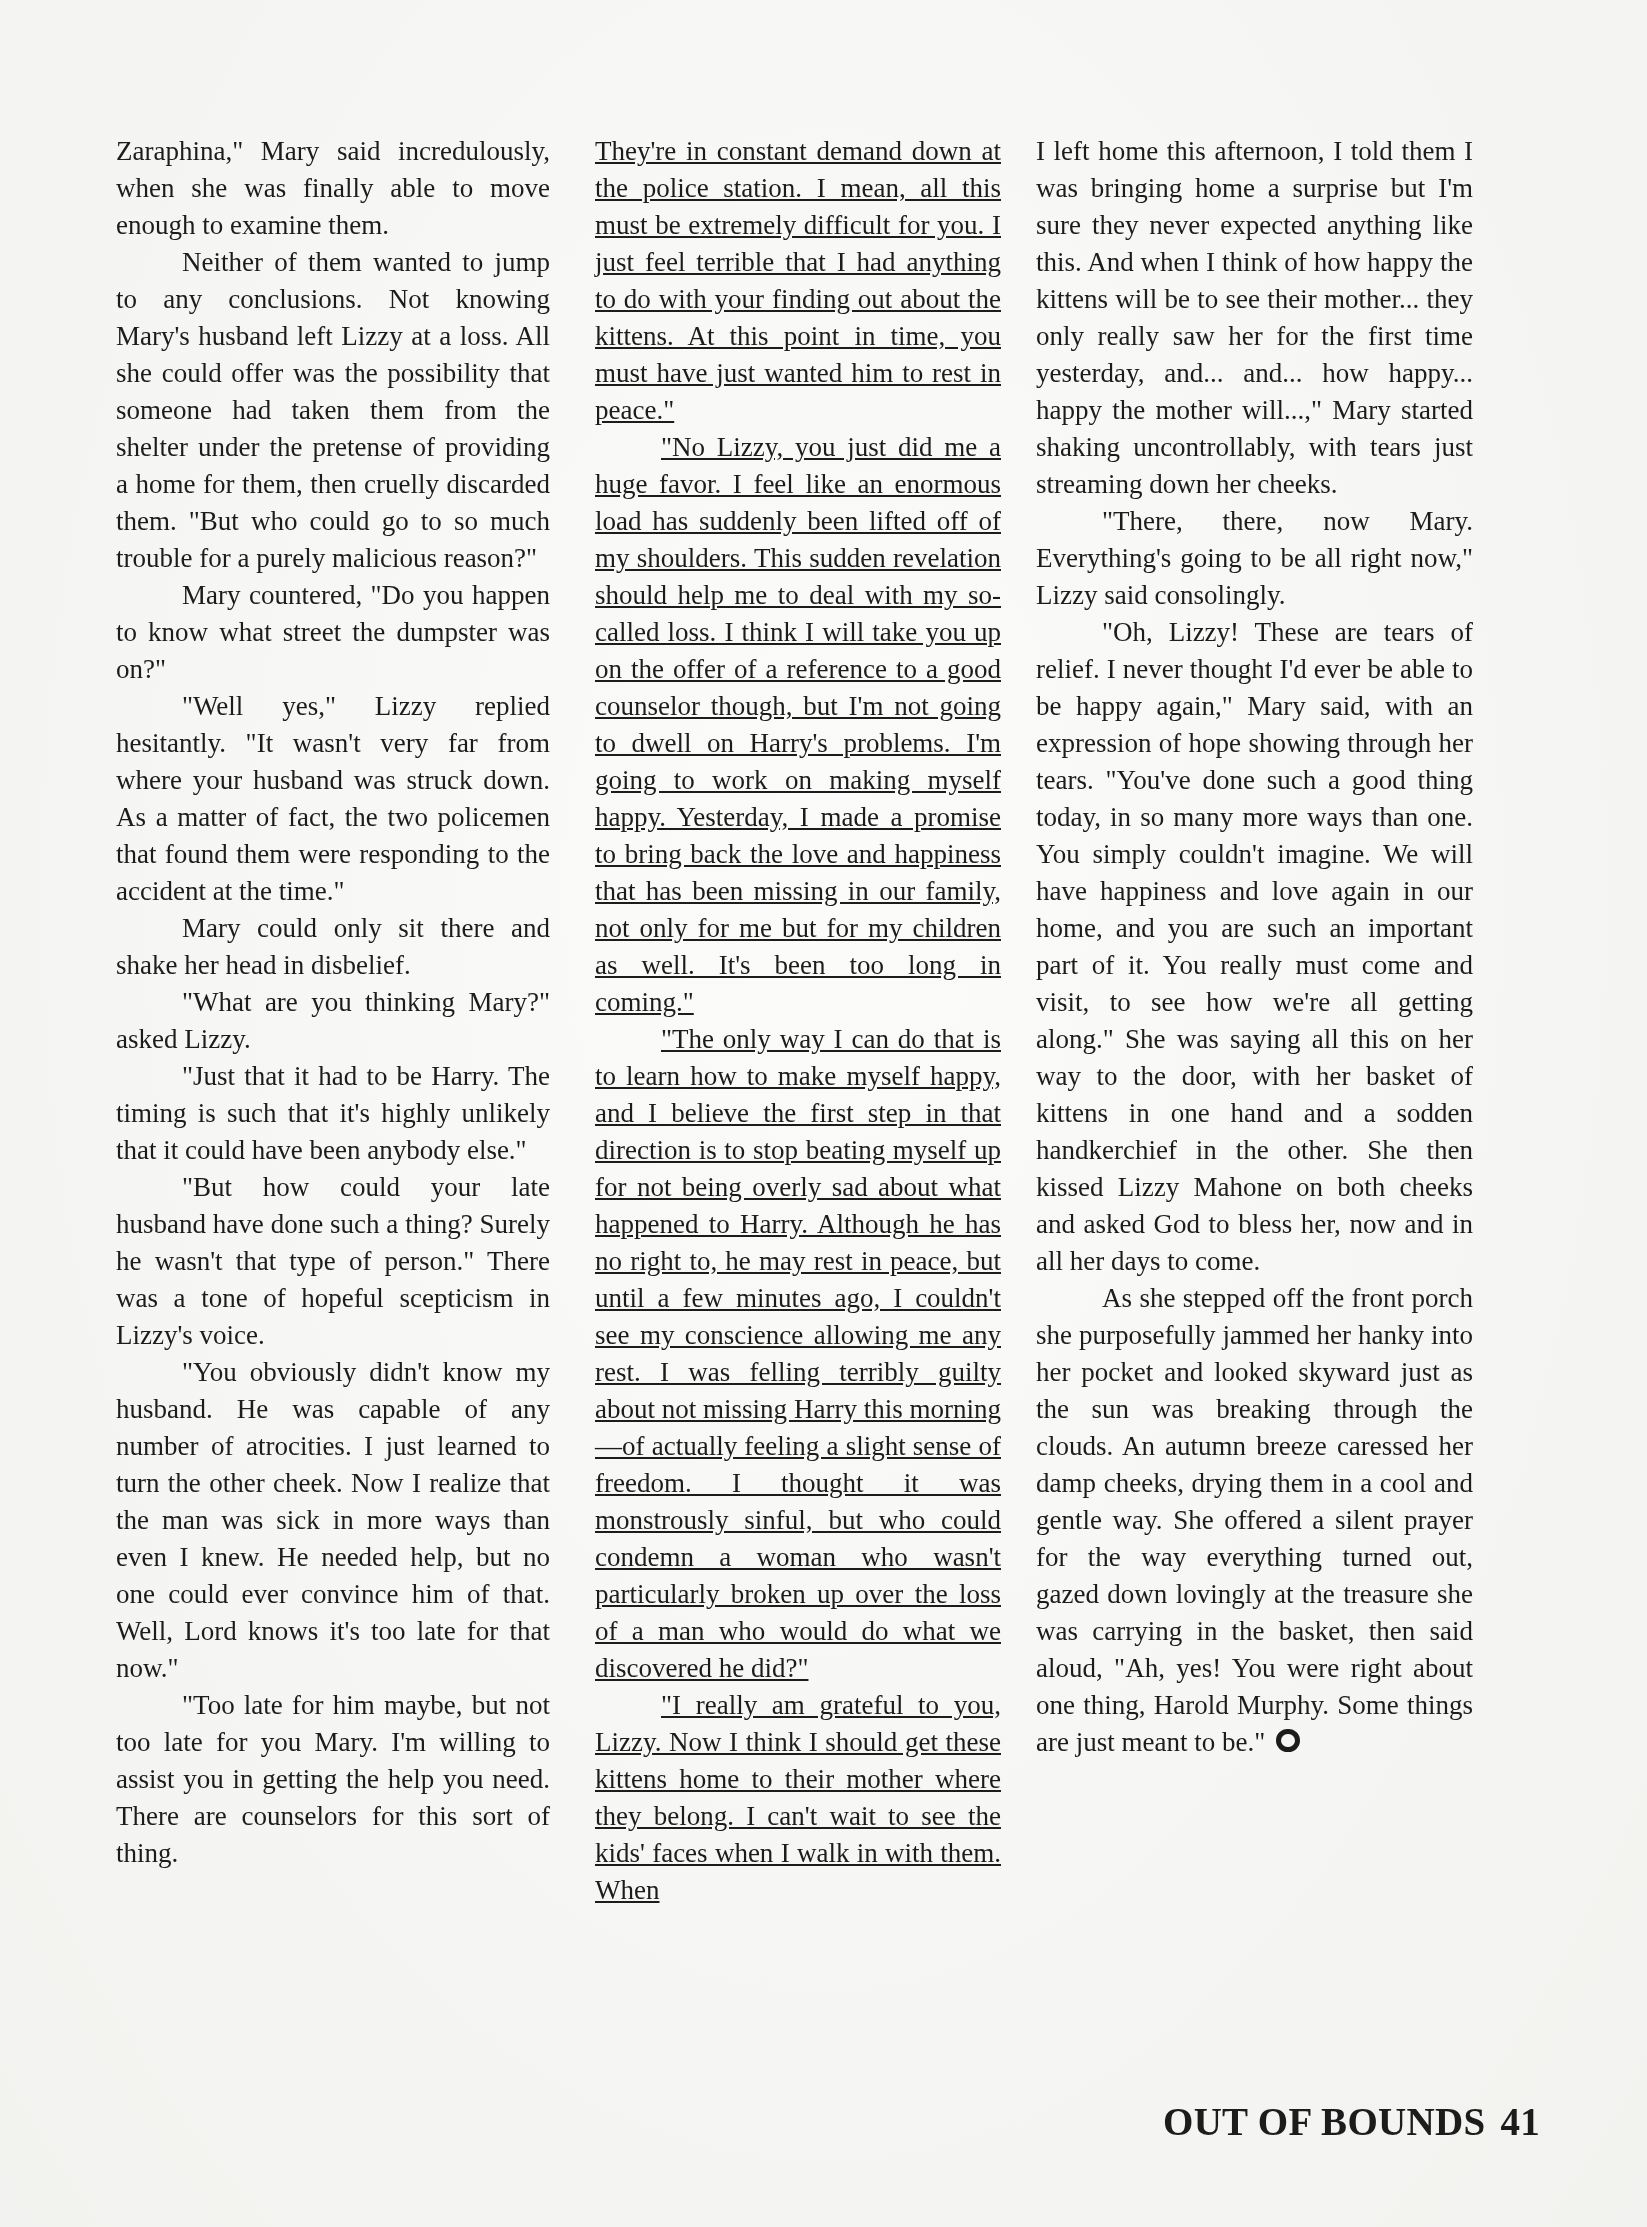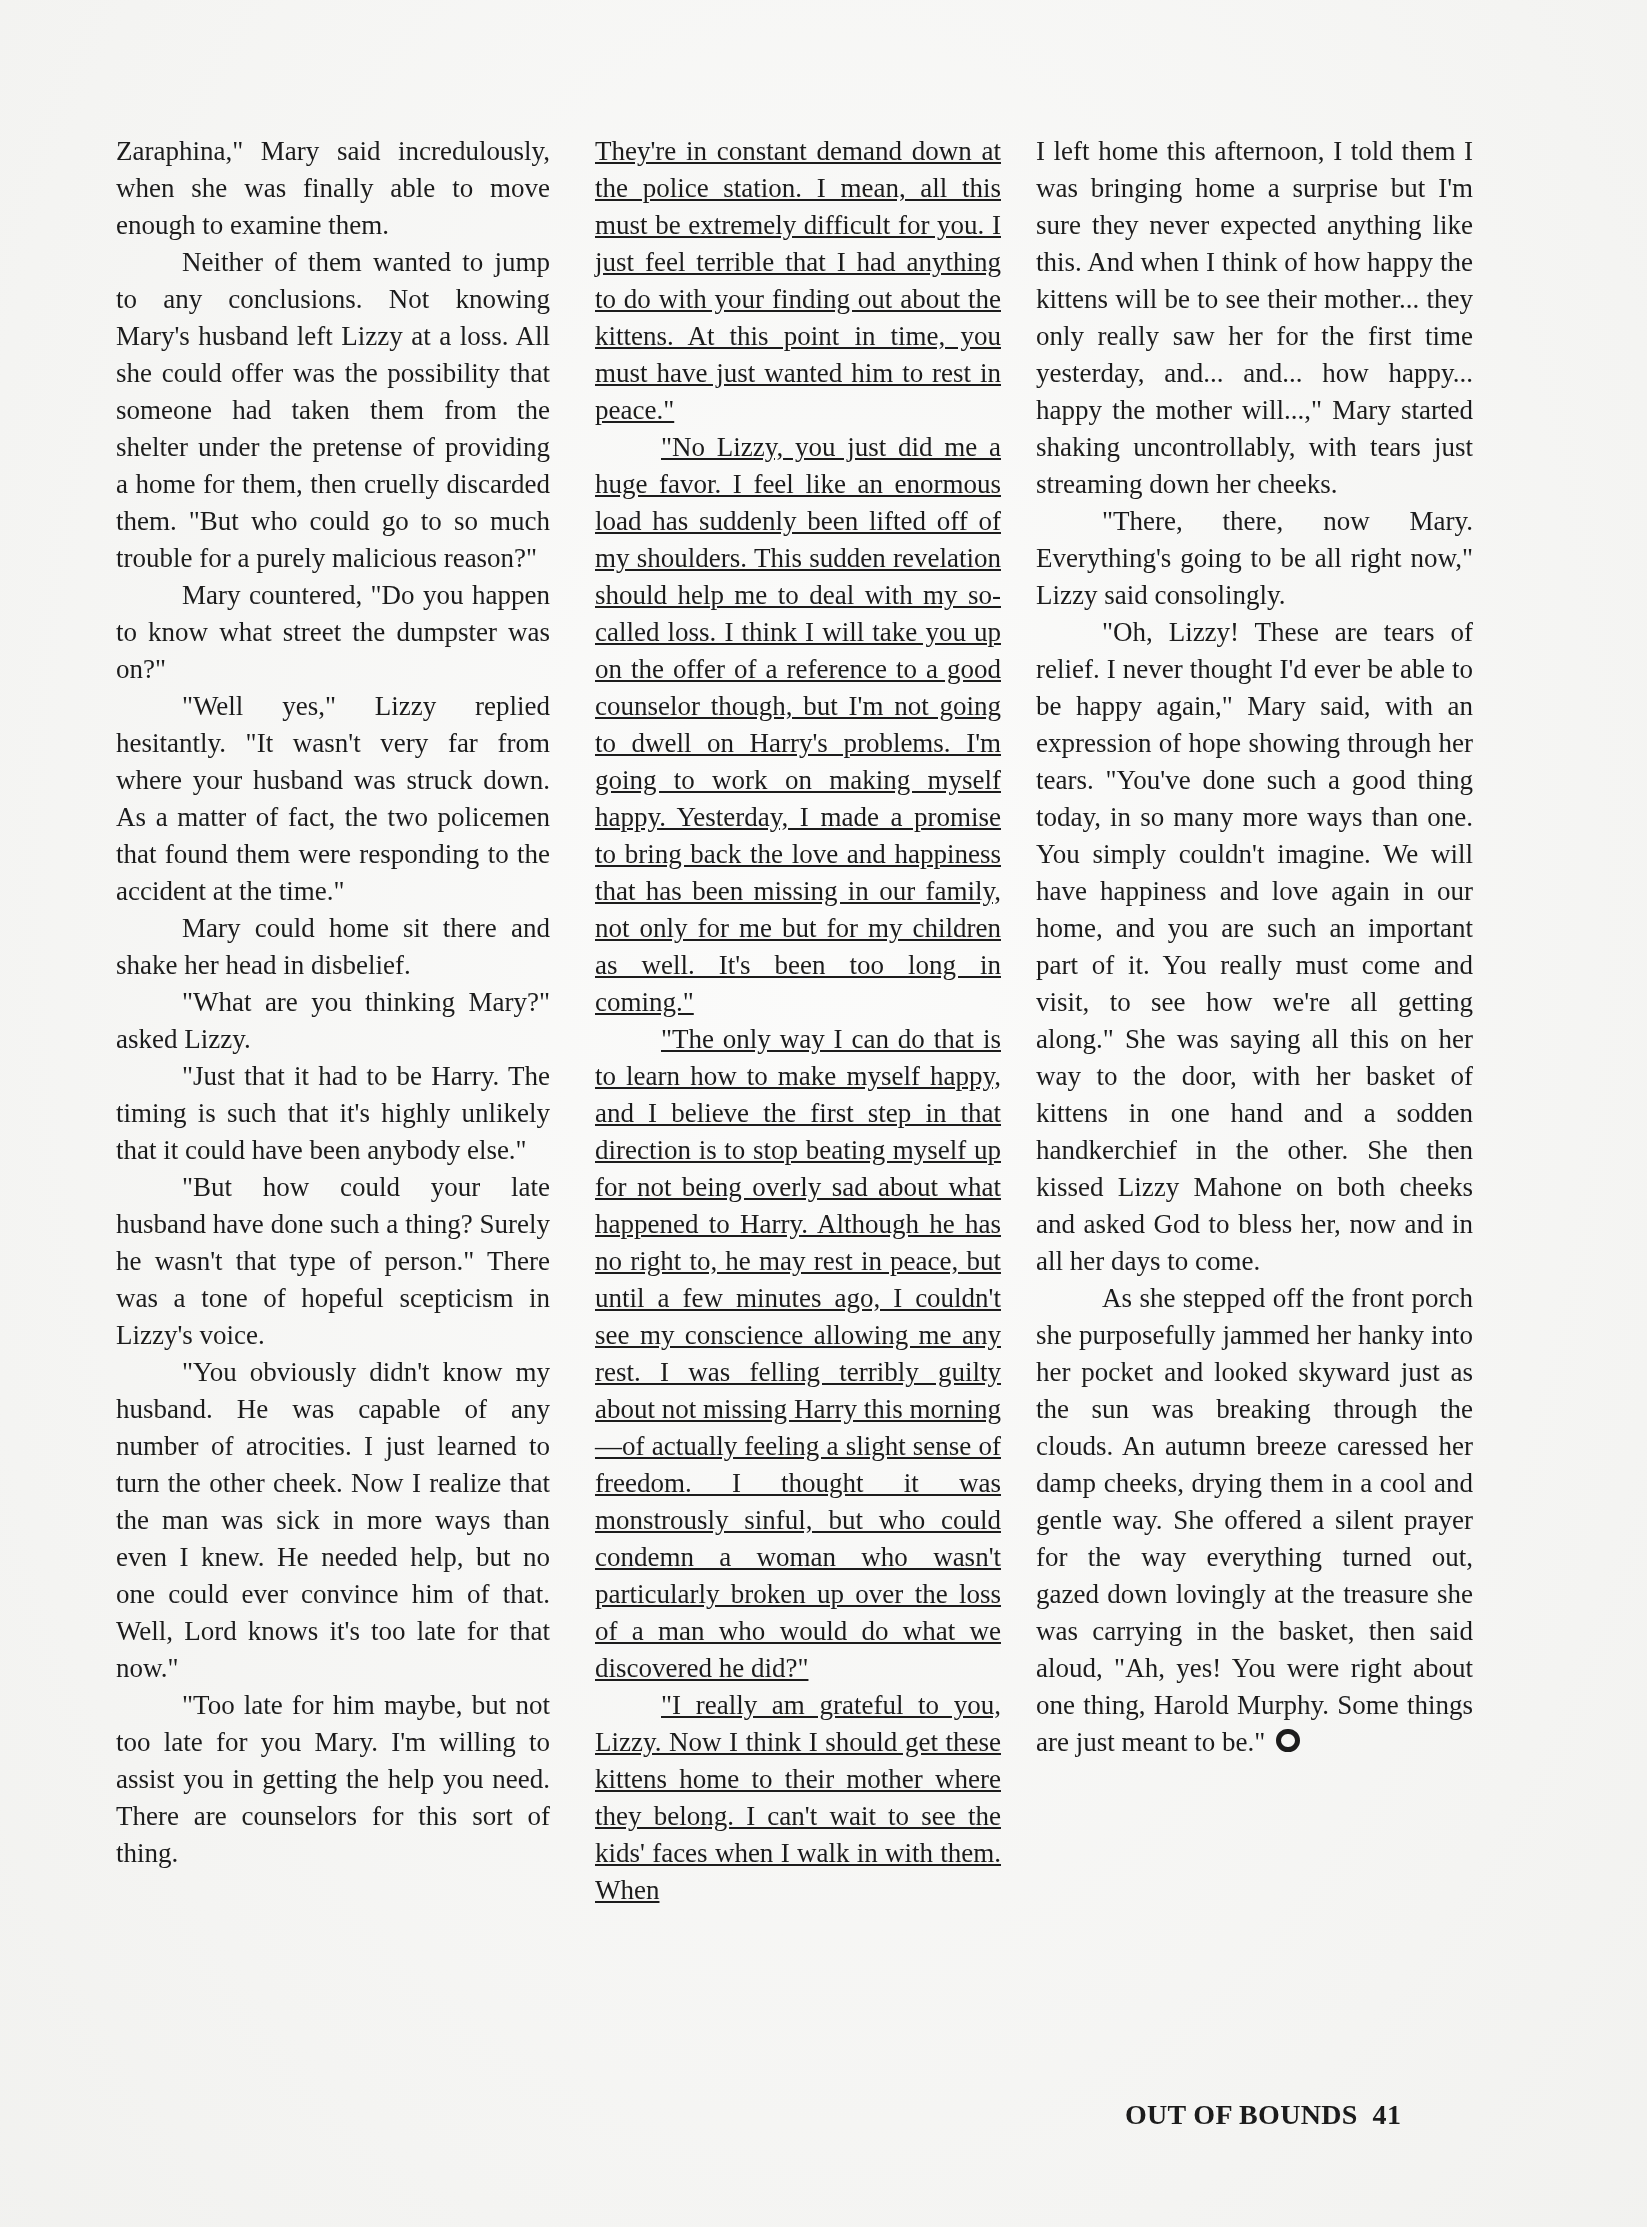--- a/index.html
+++ b/index.html
@@ -38,39 +38,39 @@
     width: 13.6px; height: 13.6px;
     border: 5.4px solid #1c1c1c;
     border-radius: 50%;
     vertical-align: -1.4px;
     margin-left: 11px;
     box-sizing: content-box;
   }
   .footer {
     position: absolute;
     top: 2099px;
-    left: 1125px;
-    font-size: 28px;
+    left: 1163px;
+    font-size: 39px;
     font-weight: bold;
     letter-spacing: 0.3px;
     white-space: nowrap;
   }
   .footer .page-number { margin-left: 15px; }
 </style>
 </head>
 <body>
 
 <div class="page-shadow"></div>
 
 <div class="column col-1">
   <p>Zaraphina," Mary said incredulously, when she was finally able to move enough to examine them.</p>
   <p class="indent">Neither of them wanted to jump to any conclusions. Not knowing Mary's husband left Lizzy at a loss. All she could offer was the possibility that someone had taken them from the shelter under the pretense of providing a home for them, then cruelly discarded them. "But who could go to so much trouble for a purely malicious reason?"</p>
   <p class="indent">Mary countered, "Do you happen to know what street the dumpster was on?"</p>
   <p class="indent">"Well yes," Lizzy replied hesitantly. "It wasn't very far from where your husband was struck down. As a matter of fact, the two policemen that found them were responding to the accident at the time."</p>
-  <p class="indent">Mary could home sit there and shake her head in disbelief.</p>
+  <p class="indent">Mary could only sit there and shake her head in disbelief.</p>
   <p class="indent">"What are you thinking Mary?" asked Lizzy.</p>
   <p class="indent">"Just that it had to be Harry. The timing is such that it's highly unlikely that it could have been anybody else."</p>
   <p class="indent">"But how could your late husband have done such a thing? Surely he wasn't that type of person." There was a tone of hopeful scepticism in Lizzy's voice.</p>
   <p class="indent">"You obviously didn't know my husband. He was capable of any number of atrocities. I just learned to turn the other cheek. Now I realize that the man was sick in more ways than even I knew. He needed help, but no one could ever convince him of that. Well, Lord knows it's too late for that now."</p>
   <p class="indent">"Too late for him maybe, but not too late for you Mary. I'm willing to assist you in getting the help you need. There are counselors for this sort of thing.</p>
 </div>
 
 <div class="column col-2">
   <p>They're in constant demand down at the police station. I mean, all this must be extremely difficult for you. I just feel terrible that I had anything to do with your finding out about the kittens. At this point in time, you must have just wanted him to rest in peace."</p>
   <p class="indent">"No Lizzy, you just did me a huge favor. I feel like an enormous load has suddenly been lifted off of my shoulders. This sudden revelation should help me to deal with my so-called loss. I think I will take you up on the offer of a reference to a good counselor though, but I'm not going to dwell on Harry's problems. I'm going to work on making myself happy. Yesterday, I made a promise to bring back the love and happiness that has been missing in our family, not only for me but for my children as well. It's been too long in coming."</p>

